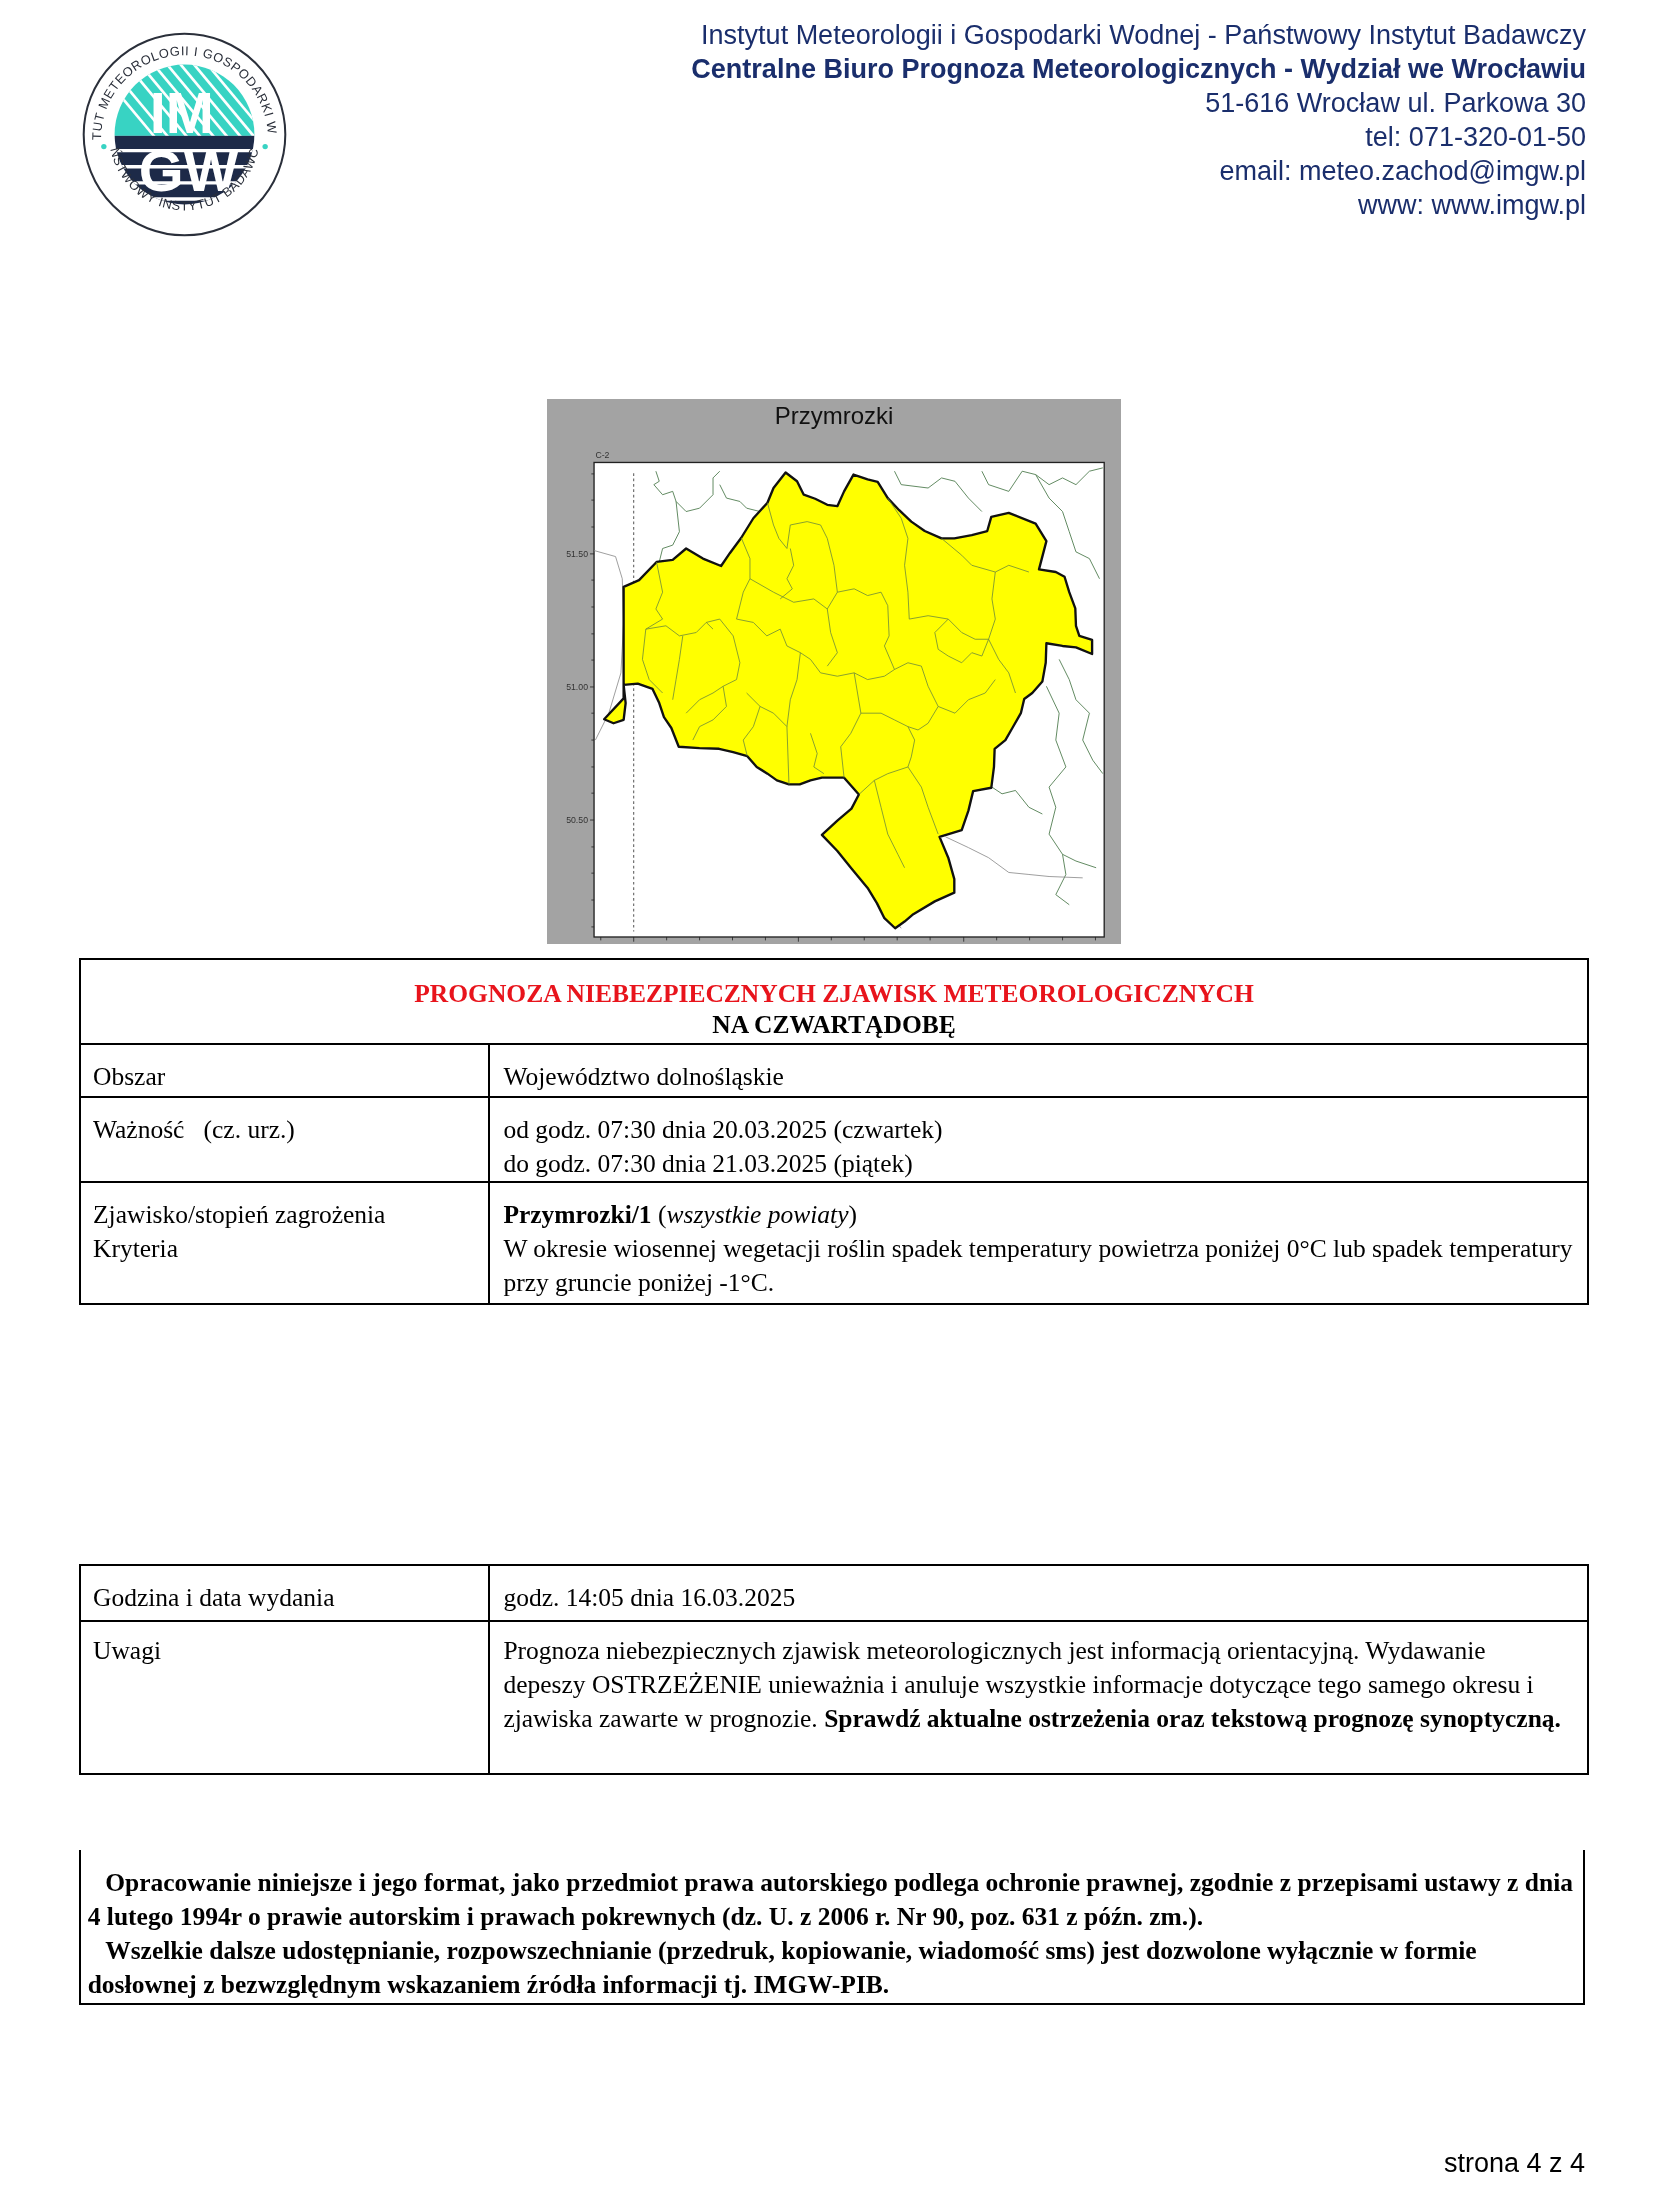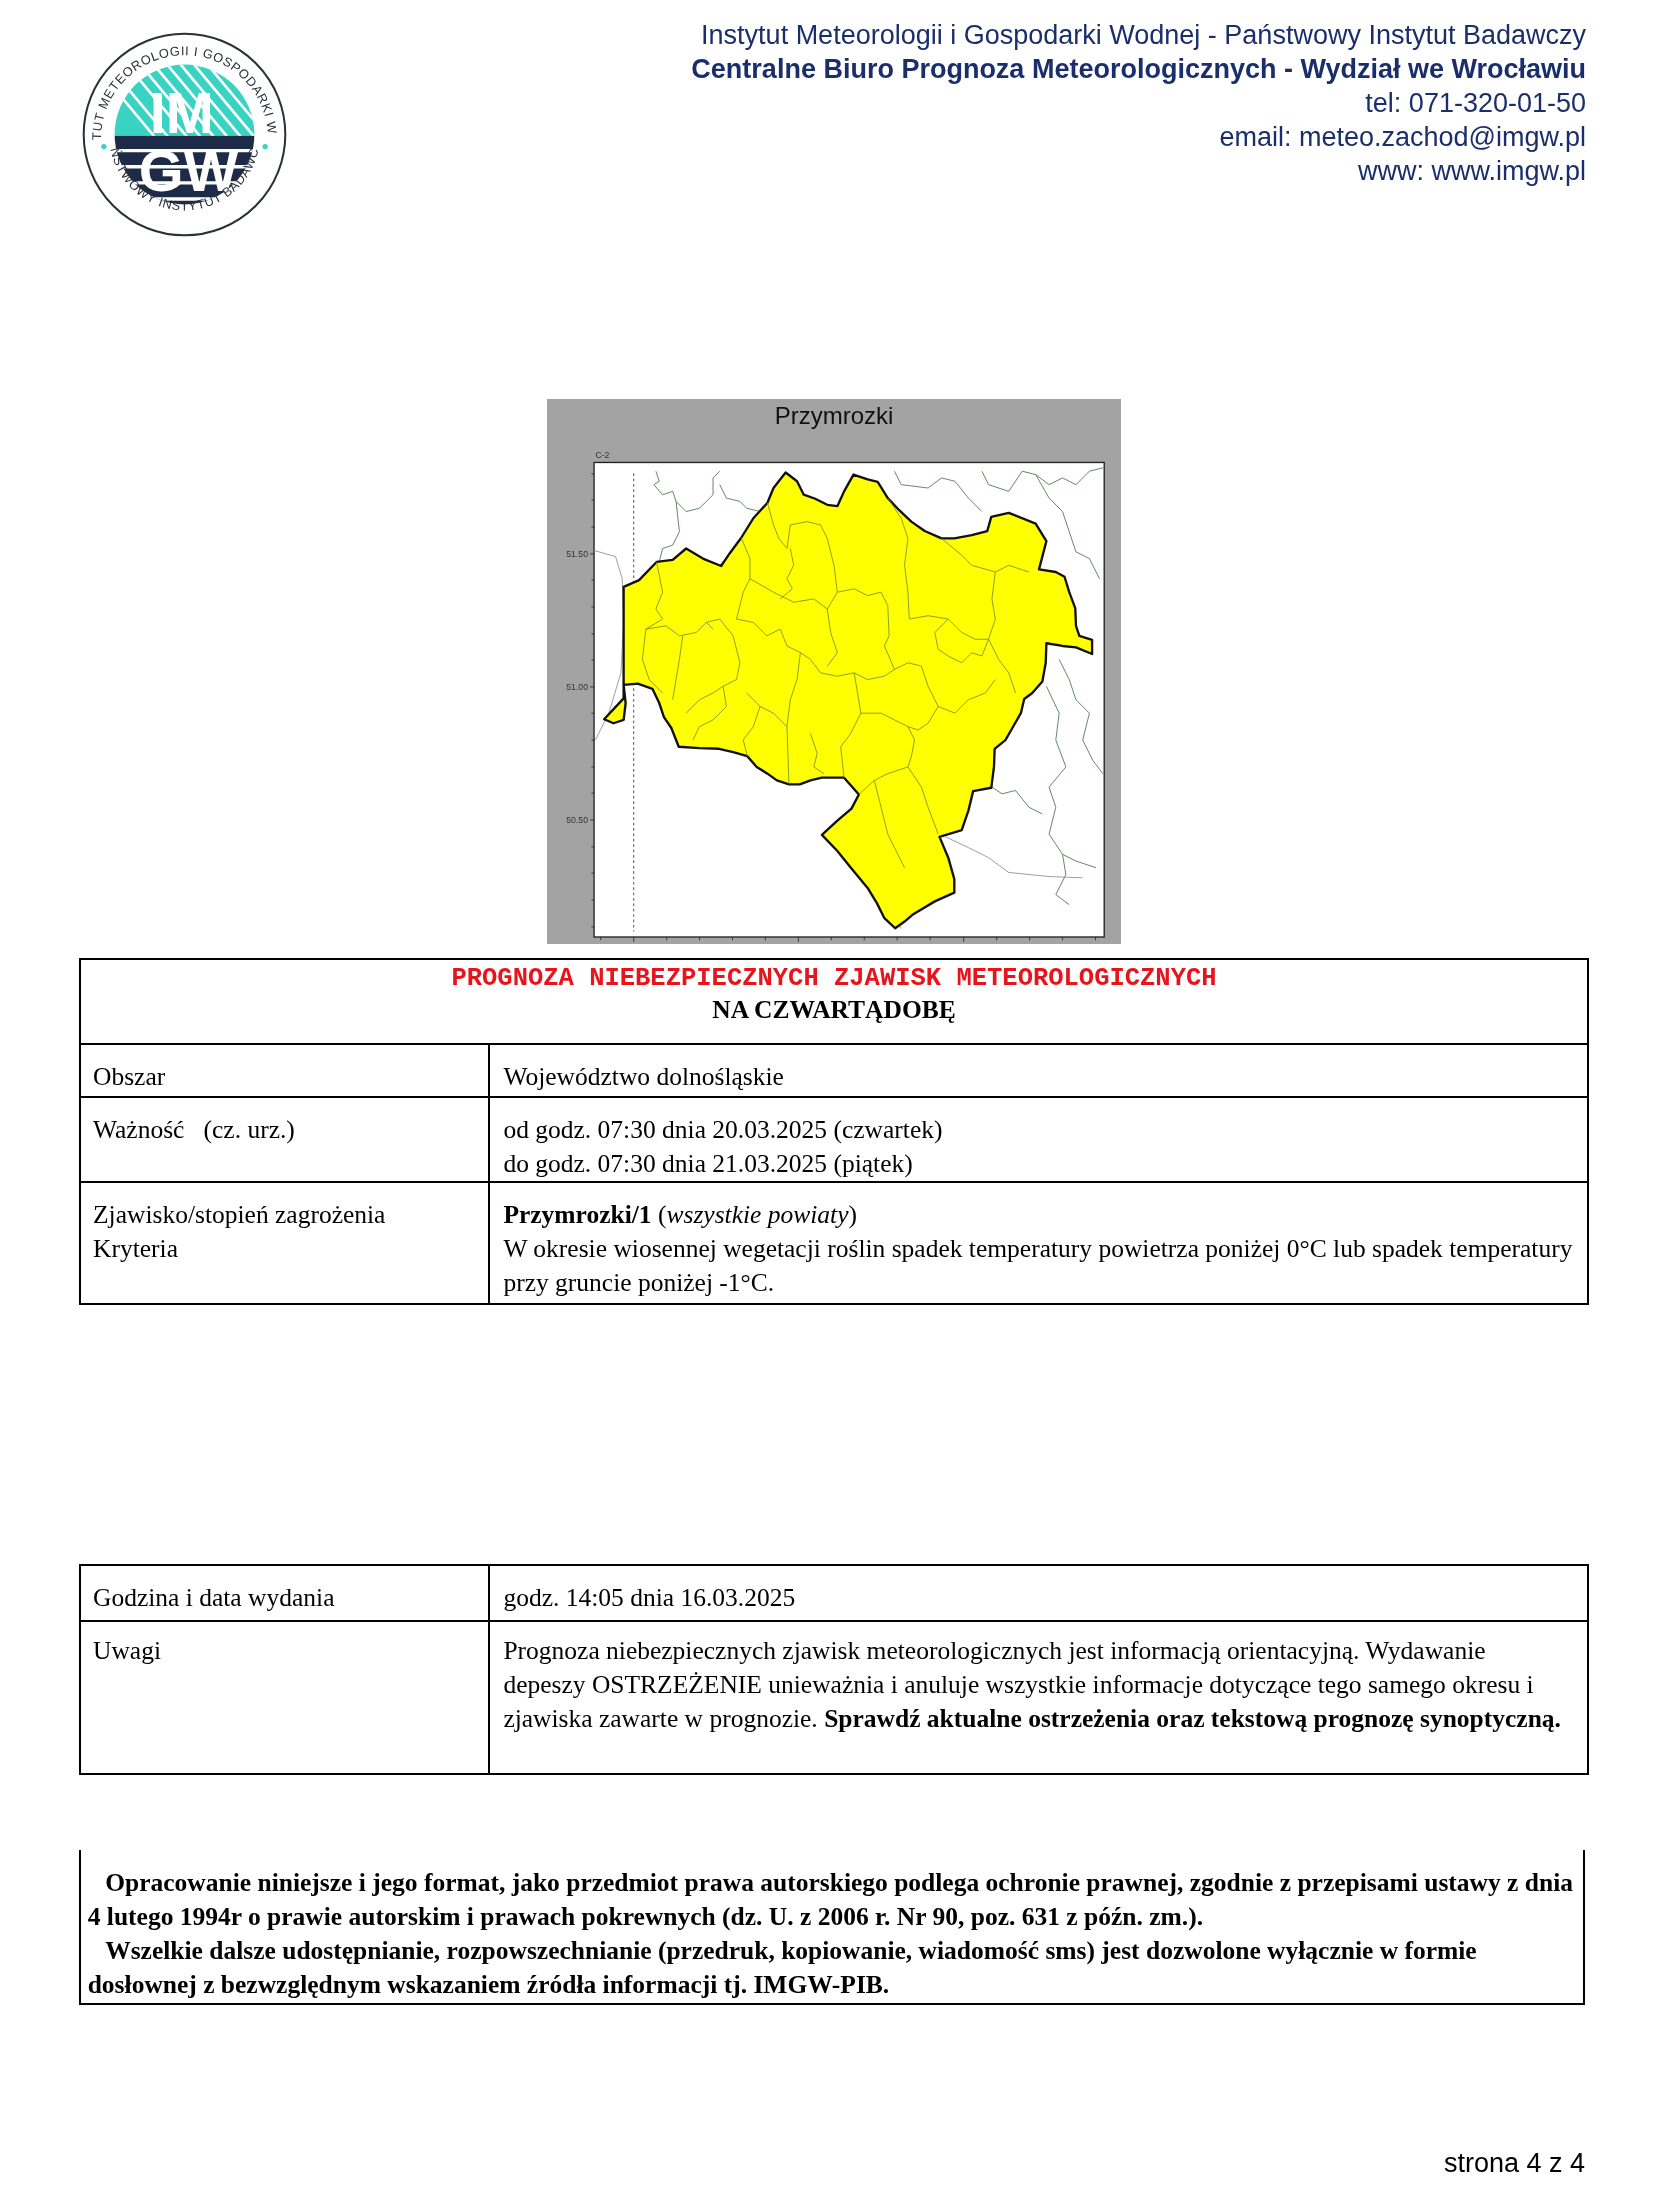--- a/index.html
+++ b/index.html
@@ -15,21 +15,21 @@
   .map-wrap { position: absolute; left: 547px; top: 399px; width: 574px; height: 545px; background: #a3a3a3; }
   .map-title { position: absolute; left: 0; width: 574px; top: 2.7px; text-align: center; font-family: "Liberation Sans", sans-serif; font-size: 24px; color: #111; }
   .map-svg { position: absolute; left: 0; top: 0; }
 
   
   table.box { position: absolute; border-collapse: collapse; font-family: "Liberation Serif", serif; font-size: 25.5px; line-height: 34px; }
   table.box td { border: 2px solid #000; vertical-align: top; padding: 0; }
   .t1 { left: 79px; top: 958px; width: 1510px; }
   .t2 { left: 79px; top: 1564px; width: 1510px; }
   .title-cell { height: 83px; text-align: center; }
-  .title-red { color: #e8141c; font-weight: bold; padding-top: 3px; display: block; line-height: 31px; font-family: Liberation Mono, monospace; }
+  .title-red { color: #e8141c; font-weight: bold; padding-top: 18px; display: block; line-height: 31px; }
   .title-black { font-weight: bold; display: block; line-height: 31px; }
   .lbl { width: 395px; font-weight: normal; padding-left: 12px !important; }
   .val { padding-left: 13.4px !important; padding-right: 13.4px !important; }
   .r-obszar td { height: 51px; }
   .r-obszar td span { display: block; padding-top: 15px; }
   .r-waznosc td { height: 83px; }
   .r-waznosc td .inner { padding-top: 15px; }
   .r-zjaw td { height: 120px; }
   .r-zjaw td .inner { padding-top: 15px; }
   .r-godz td { height: 54px; }
@@ -88,20 +88,21 @@
       <textPath href="#ringBottom" startOffset="50%" text-anchor="middle">PAŃSTWOWY INSTYTUT BADAWCZY</textPath>
     </text>
     <circle cx="34" cy="172" r="4" fill="#38d3c3"></circle>
     <circle cx="274" cy="172" r="4" fill="#38d3c3"></circle>
   </svg>
 </div>
 
 <div class="header-info">
   <div>Instytut Meteorologii i Gospodarki Wodnej - Państwowy Instytut Badawczy</div>
   <div class="bold">Centralne Biuro Prognoza Meteorologicznych - Wydział we Wrocławiu</div>
+  <div>51-616 Wrocław  ul. Parkowa 30</div>
   <div>tel: 071-320-01-50</div>
   <div>email: meteo.zachod@imgw.pl</div>
   <div>www: www.imgw.pl</div>
 </div>
 
 <div class="map-wrap">
   <div class="map-title">Przymrozki</div>
   <svg class="map-svg" width="574" height="545" viewBox="813 593 854 810">
 
     <rect x="883" y="687" width="759" height="706" fill="#ffffff" stroke="#222" stroke-width="2"></rect>

